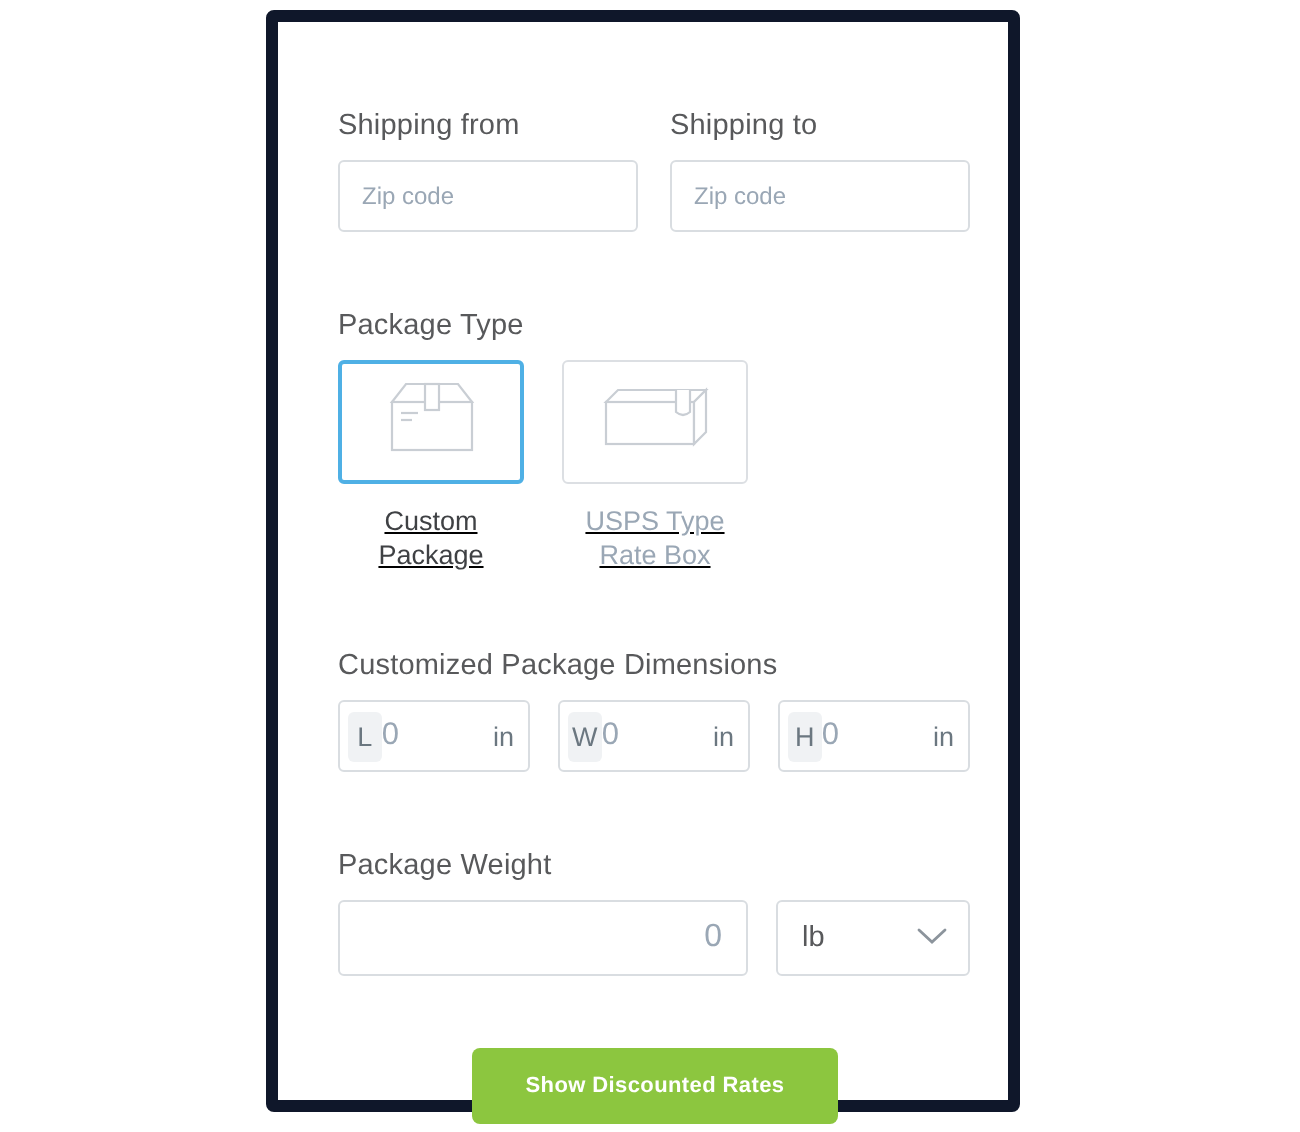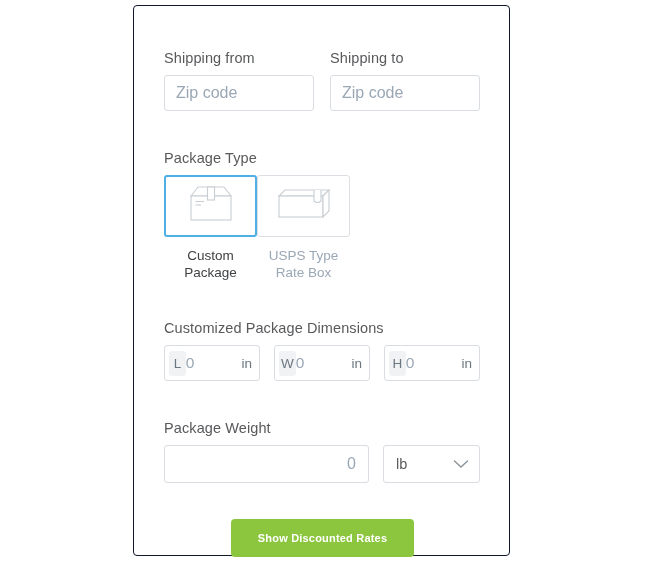--- a/index.html
+++ b/index.html
@@ -23,21 +23,21 @@
 
   
   .calculator-card {
     position: absolute;
     left: 133px;
     top: 5px;
     width: 377px;
     height: 551px;
     box-sizing: border-box;
     background: #ffffff;
-    border: 1px solid #0f172a;
+    border: 6px solid #0f172a;
     border-radius: 4px;
   }
 
   .card-inner {
     position: absolute;
     left: 30px;
     top: 43px;
     width: 317px;
   }
 
@@ -59,36 +59,38 @@
     width: 150px;
   }
   .text-input {
     box-sizing: border-box;
     width: 100%;
     height: 36px;
     border: 1px solid #d9dde1;
     border-radius: 3px;
     background: #ffffff;
     font-family: "Liberation Sans", sans-serif;
-    font-size: 16px;
+    font-size: 12px;
     color: #5b6770;
     padding: 0 11px;
     outline: none;
   }
   .text-input::placeholder {
     color: #9aa7b5;
     opacity: 1;
   }
 
   
   .section {
     margin-top: 38px;
   }
   .pkg-row {
     display: flex;
+    gap: 19px;
+    text-decoration: underline;
   }
   .pkg-option {
     width: 93px;
     cursor: pointer;
   }
   .pkg-box {
     box-sizing: border-box;
     width: 93px;
     height: 62px;
     border: 1px solid #dcdfe3;

